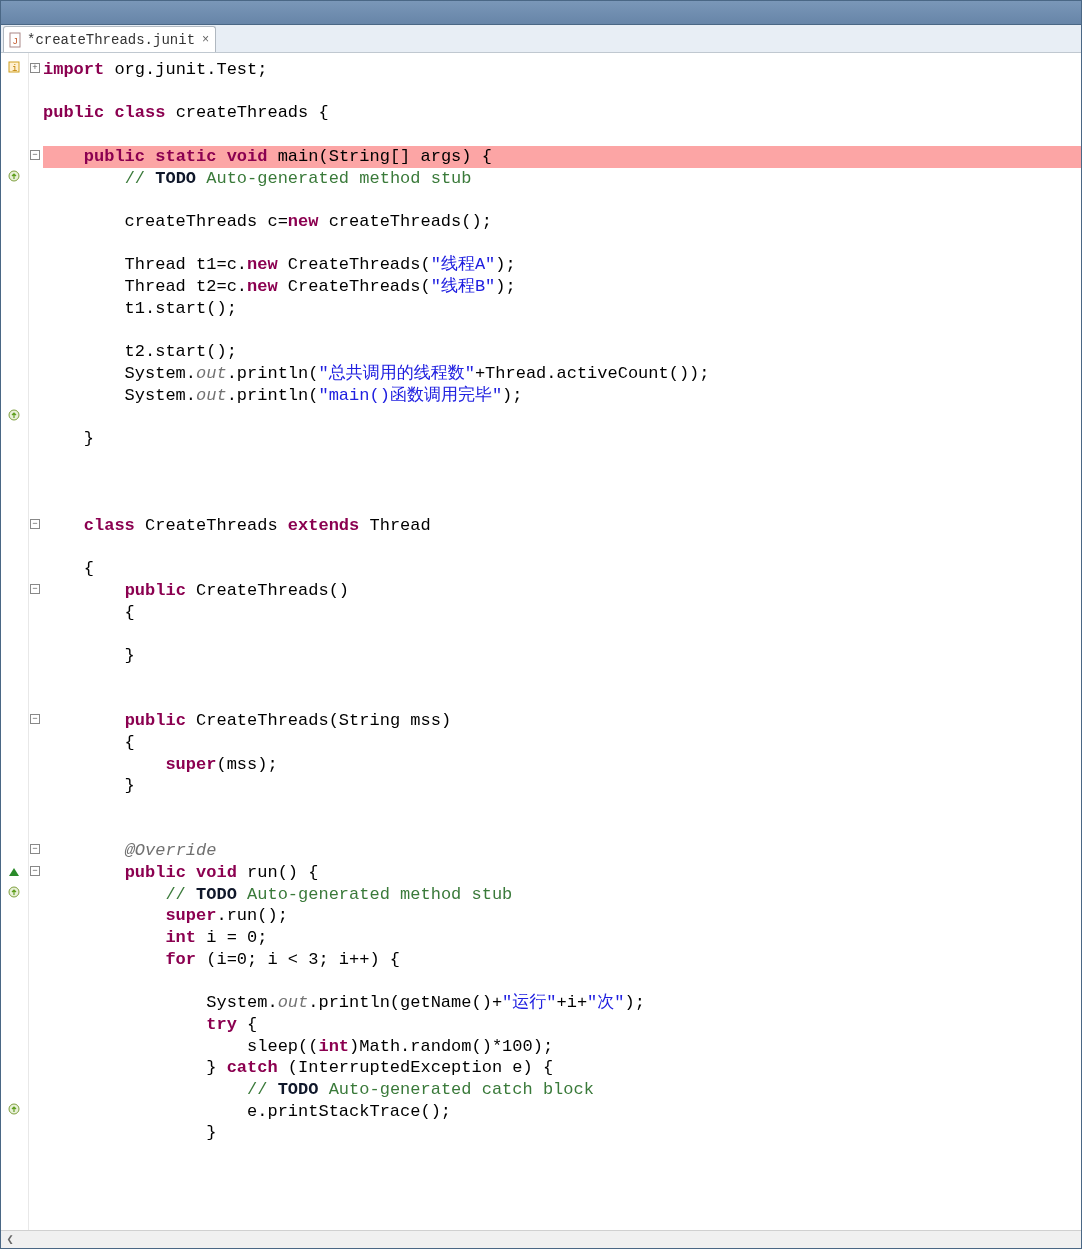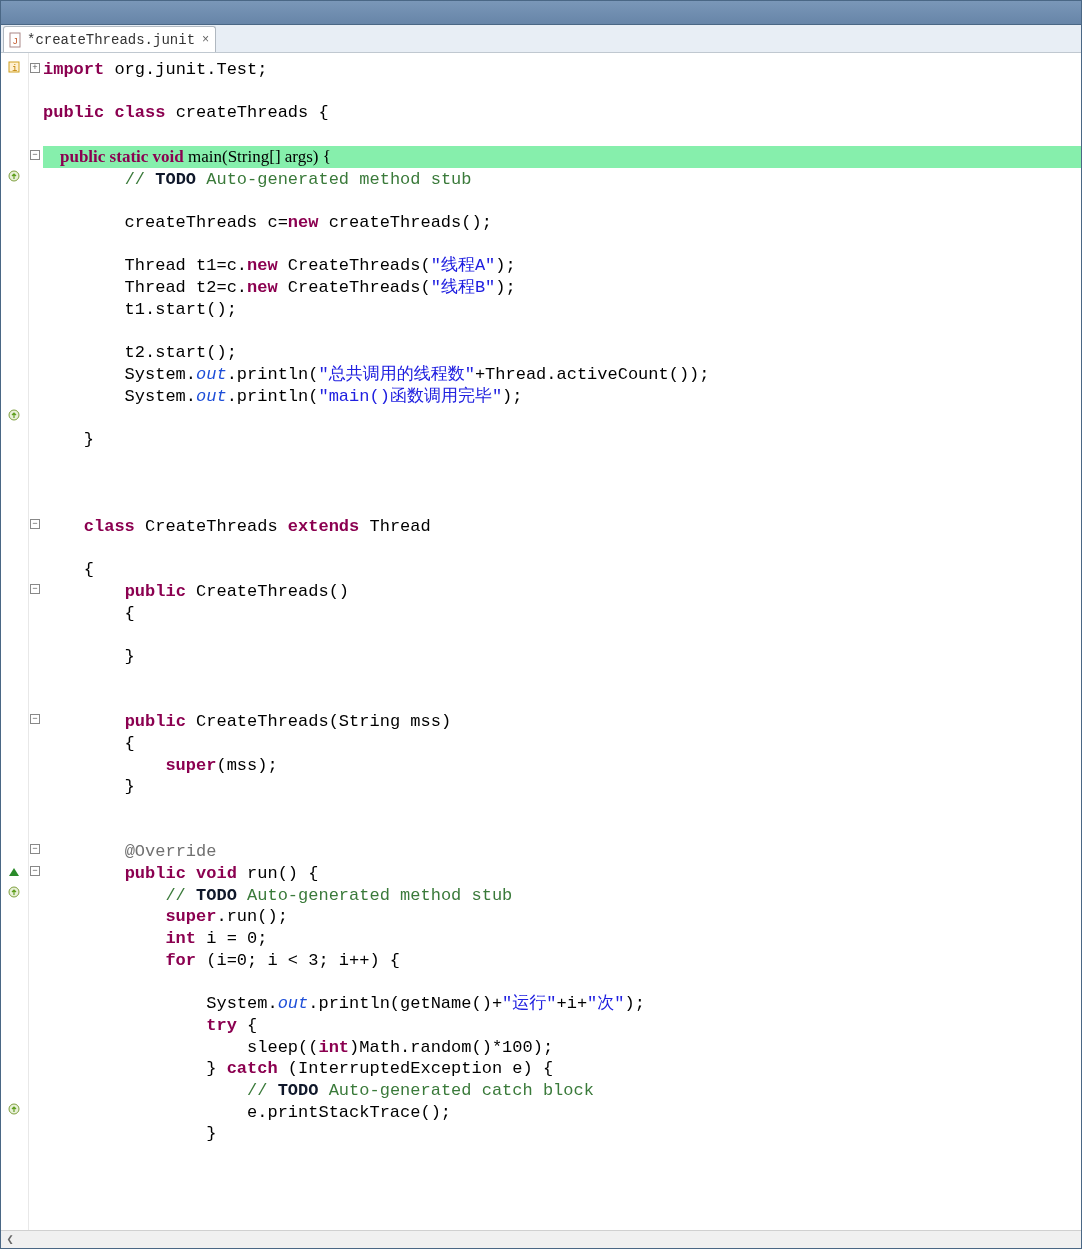--- a/index.html
+++ b/index.html
@@ -99,27 +99,27 @@
 }
 .code {
   flex:1;
   padding: 6px 0 0 0;
   white-space: pre;
   line-height: 21.7px;
   overflow:hidden;
   position:relative;
 }
 .line { min-height:21.7px; }
-.hl { background:#86efac; display:inline-block; width:100%;font-family:Liberation Serif, serif; }
+.hl { background:#fca5a5; display:inline-block; width:100%; }
 .kw { color:#8b0050; font-weight:bold; }
 .st { color:#2020e0; }
 .cm { color:#3a7a3a; }
 .todo { color:#0f172a; font-weight:bold; }
-.ann { color:#707070; }
-.sf { font-style:italic; color:#1d4ed8; }
+.ann { color:#707070;font-style:italic; }
+.sf { font-style:italic; color:#737373; }
 .si { }
 .bottom-scroll {
   height:18px;
   background:#f0f0f0;
   border-top:1px solid #d0d0d0;
   display:flex;
   align-items:center;
 }
 .scroll-arrow {
   width:18px; height:16px;

